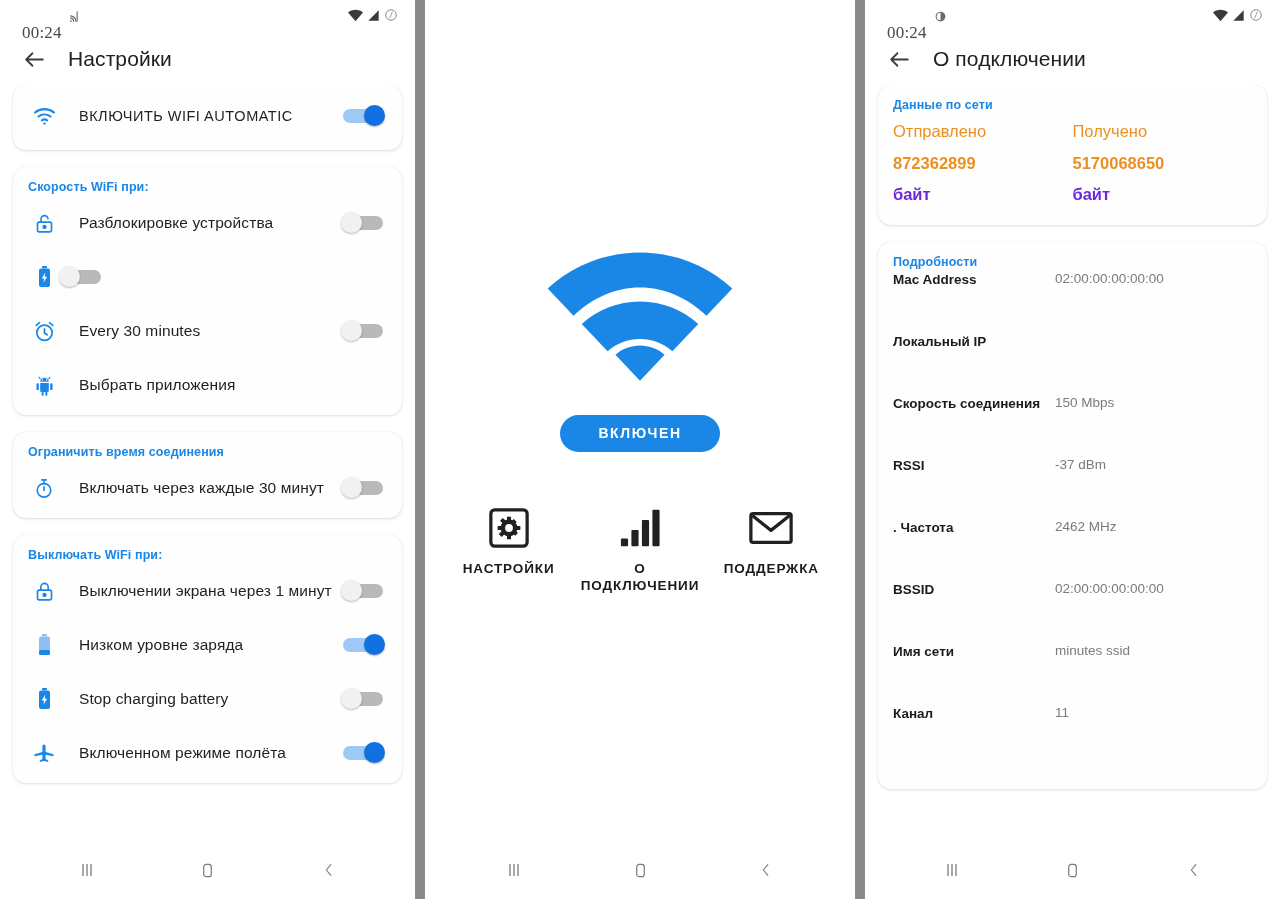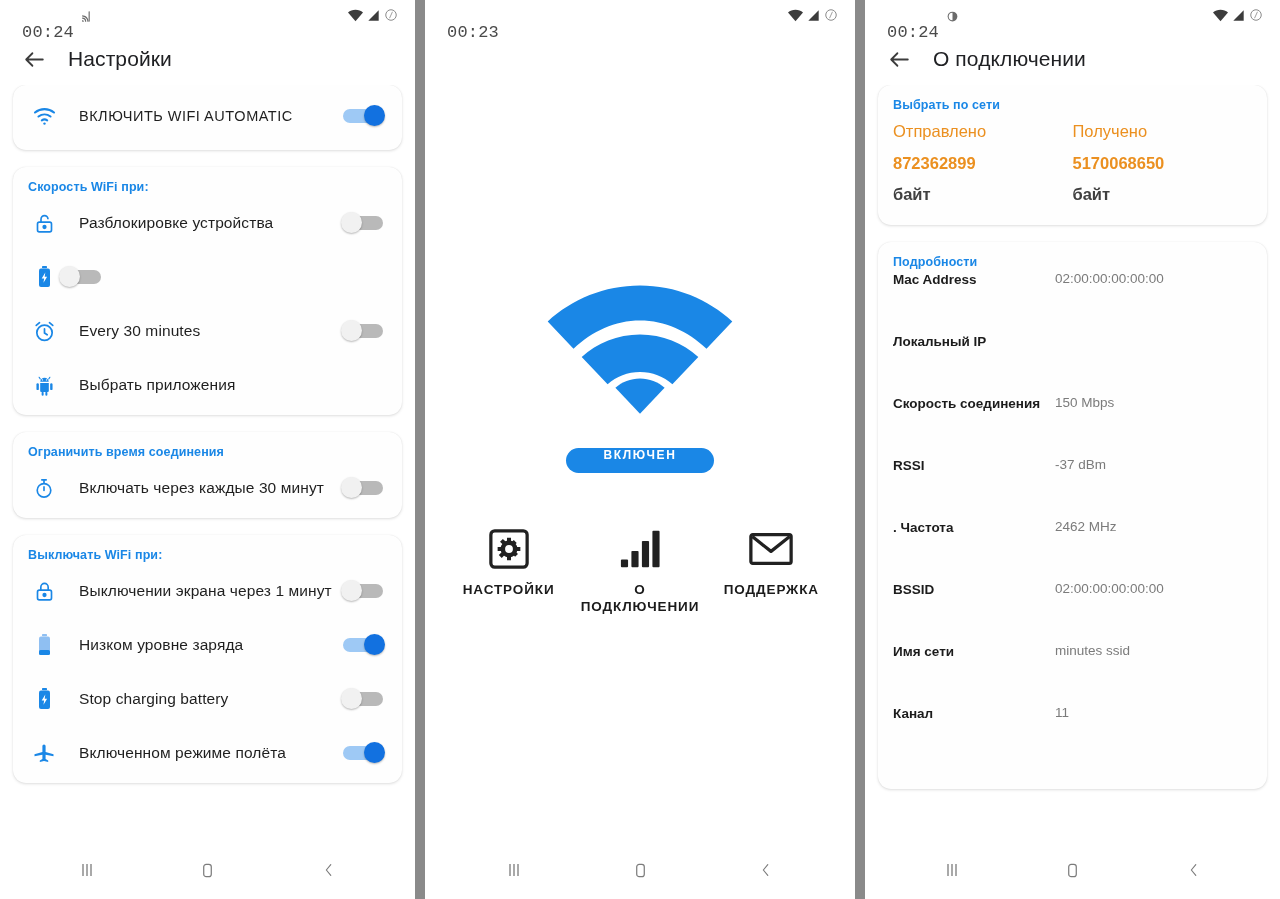--- a/index.html
+++ b/index.html
@@ -28,21 +28,21 @@
 
   
   .statusbar {
     height: 33px;
     display: flex; align-items: center;
     padding: 0 17px 0 22px;
     flex: 0 0 33px;
   }
   .sb-time {
     font-size: 17px; color: #4a4a4a; letter-spacing: 0.2px;
-    font-family: Liberation Mono, monospace;
+    font-family: Liberation Serif, serif;
     margin-top: 32px;
   }
   .sb-left-icon { margin-left: 7px; display: flex; align-items: center; }
   .sb-spacer { flex: 1 1 auto; }
   .sb-right { display: flex; align-items: center; gap: 4px; }
 
   
   .appbar {
     height: 52px; display: flex; align-items: center;
     padding: 0 14px; flex: 0 0 52px;
@@ -129,24 +129,24 @@
     display: flex; flex-direction: column;
     align-items: center;
     justify-content: flex-start;
   }
   .wifi-logo { margin-top: 222px; }
   .status-pill {
     margin-top: 27px;
     background: #1a87e6;
     color: #ffffff;
     border-radius: 22px;
-    font-size: 12px;
+    font-size: 14px;
     letter-spacing: 1.6px;
     font-weight: bold;
-    padding: 0 38px 11px 38px;
+    padding: 10px 38px 11px 38px;
     text-align: center;
   }
   .bottom-actions {
     display: flex;
     width: 100%;
     margin-top: 52px;
     padding: 0 18px;
     justify-content: space-around;
     align-items: flex-start;
   }
@@ -167,21 +167,21 @@
 
   
   .netcard { padding-bottom: 14px; }
   .net-cols { display: flex; padding: 2px 15px 0 15px; }
   .net-col { flex: 1 1 50%; }
   .net-col-label {
     color: #eb9020; font-size: 16.5px; font-weight: normal;
     line-height: 1.92;
   }
   .net-col-value { color: #eb9020; font-size: 16.5px; font-weight: bold; line-height: 1.92; }
-  .net-col-unit { color: #404040; font-size: 16.5px; font-weight: bold; line-height: 1.92; }
+  .net-col-unit { color: #6d28d9; font-size: 16.5px; font-weight: bold; line-height: 1.92; }
 
   .detail-card { padding-bottom: 22px; }
   .detail-row {
     display: flex; align-items: flex-start;
     min-height: 62px;
     padding: 0 15px;
   }
   .detail-key {
     flex: 0 0 162px;
     font-size: 13.5px; color: #1c1c1c; font-weight: bold;
@@ -436,42 +436,20 @@
           <path d="M11 3 6 9l5 6"></path>
         </svg>
       </div>
     </div>
   </div>
 
   <div class="divider"></div>
 
   <div class="phone phone-2">
 
-    <div class="statusbar">
-      <span class="sb-time">00:23</span>
-      <span class="sb-spacer"></span>
-      <span class="sb-right">
-        <span>
-          <svg width="15" height="13" viewBox="0 0 24 20" fill="#3c3c3c">
-            <path d="M12 19 0 5c3.2-2.7 7.4-4.2 12-4.2S20.8 2.3 24 5L12 19z"></path>
-          </svg>
-        </span>
-        <span>
-          <svg width="13" height="13" viewBox="0 0 20 20" fill="#3c3c3c">
-            <path d="M18 2v16H2L18 2z"></path>
-          </svg>
-        </span>
-        <span>
-          <svg width="14" height="14" viewBox="0 0 24 24" fill="none" stroke="#8a8a8a" stroke-width="1.7">
-            <circle cx="12" cy="12" r="9"></circle>
-            <path d="M14.5 6.5 9.5 17.5" stroke-width="1.4"></path>
-          </svg>
-        </span>
-      </span>
-    </div>
 
     <div class="center-body">
       <div class="wifi-logo">
         <svg width="222" height="162" viewBox="0 0 222 162">
           <path d="M111 30.5c35.5 0 68 13.6 92.3 35.9l-25.8 27.3C158.5 76 136 65.5 111 65.5S63.5 76 44.5 93.7L18.7 66.4C43 44.1 75.5 30.5 111 30.5z" fill="#1a87e6"></path>
           <path d="M111 79.5c22.4 0 42.9 8.5 58.3 22.4l-25.9 27.4c-8.8-7.6-20.2-12.2-32.4-12.2s-23.6 4.6-32.4 12.2l-25.9-27.4C68.1 88 88.6 79.5 111 79.5z" fill="#1a87e6"></path>
           <path d="M111 123.5c9.4 0 18 3.5 24.6 9.2L111 158.8l-24.6-26.1c6.6-5.7 15.2-9.2 24.6-9.2z" fill="#1a87e6"></path>
         </svg>
       </div>
 
@@ -574,21 +552,21 @@
           <path d="M20 12H4M10 6l-6 6 6 6"></path>
         </svg>
       </div>
       <div class="appbar-title">О подключении</div>
     </div>
 
     <div class="body">
       <div class="scroll-pane">
 
         <div class="card netcard">
-          <div class="card-title">Выбрать по сети</div>
+          <div class="card-title">Данные по сети</div>
           <div class="net-cols">
             <div class="net-col">
               <div class="net-col-label">Отправлено</div>
               <div class="net-col-value">872362899</div>
               <div class="net-col-unit">байт</div>
             </div>
             <div class="net-col">
               <div class="net-col-label">Получено</div>
               <div class="net-col-value">5170068650</div>
               <div class="net-col-unit">байт</div>

